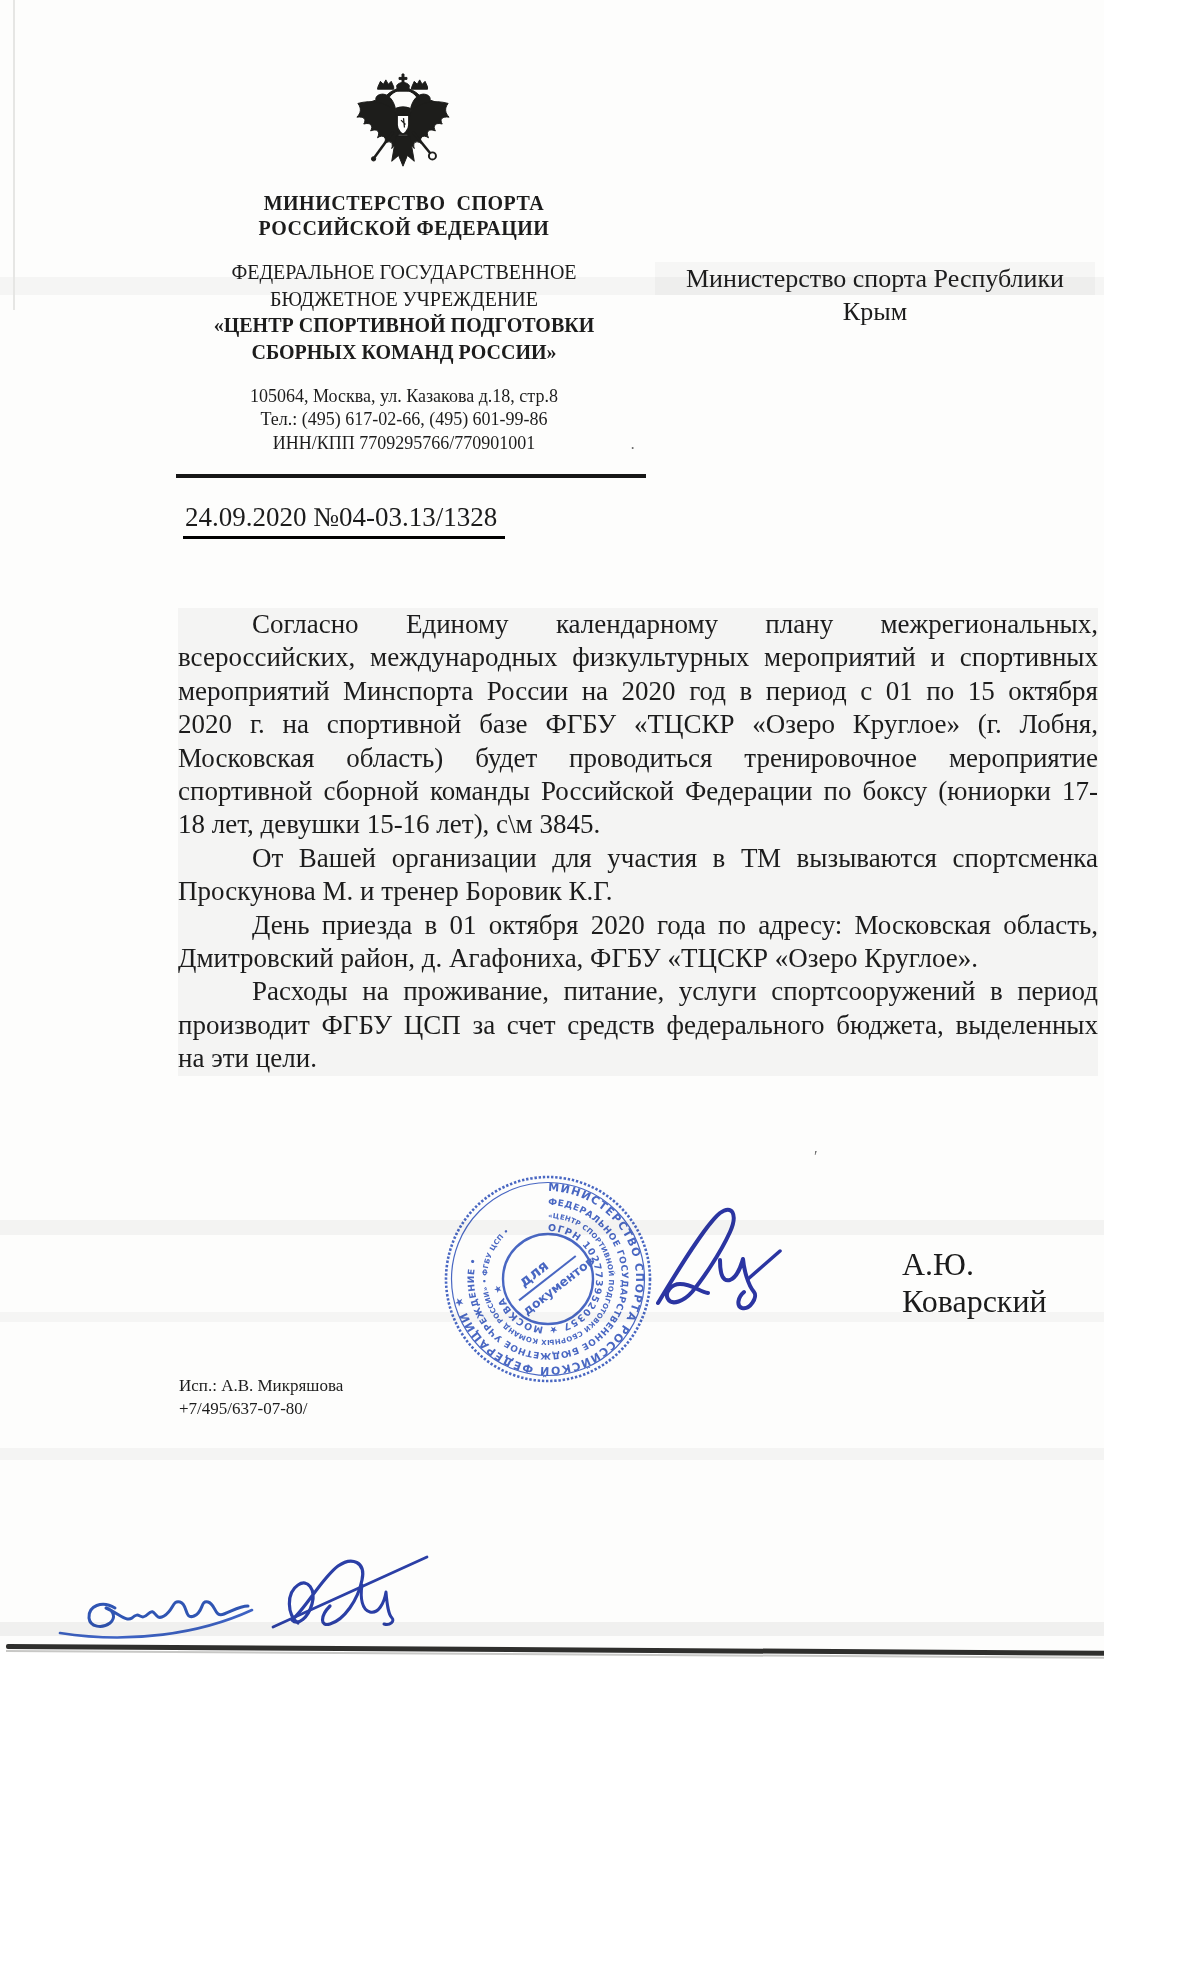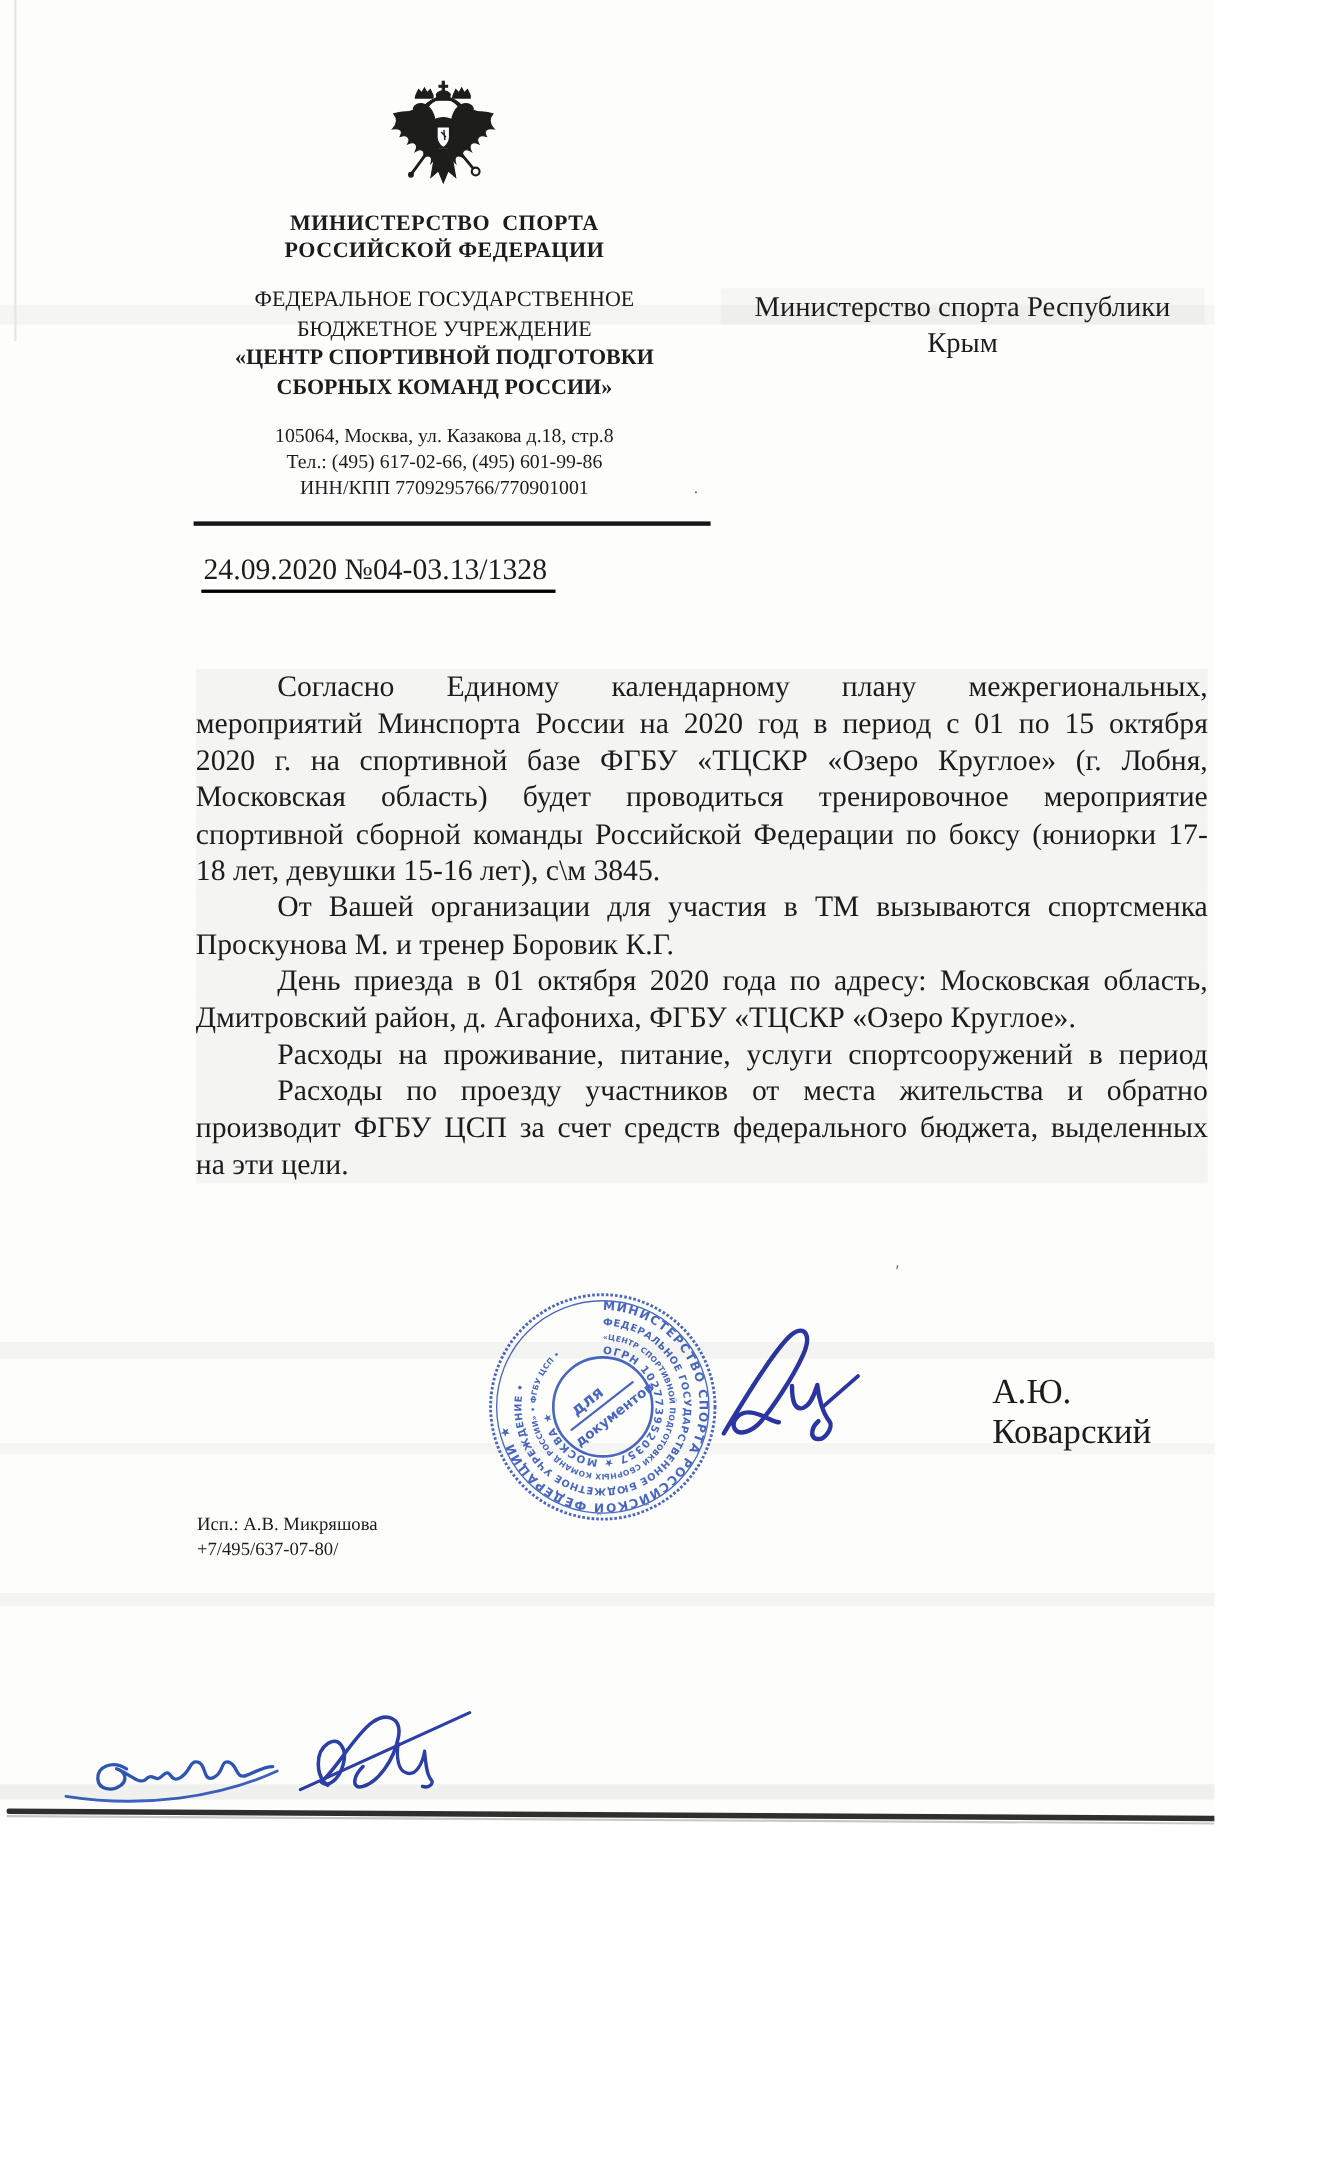--- a/index.html
+++ b/index.html
@@ -99,31 +99,31 @@
   </div>
 
   <div class="rule"></div>
   <div class="refline">24.09.2020 №04-03.13/1328</div>
 
   <div class="speck" style="left:630px;top:440px;">·</div>
   <div class="speck" style="left:814px;top:1148px;">′</div>
 
   <div class="bodytext">
     <div class="jl first">Согласно Единому календарному плану межрегиональных,</div>
+    <div class="jl">всероссийских, международных физкультурных мероприятий и спортивных</div>
     <div class="jl">мероприятий Минспорта России на 2020 год в период с 01 по 15 октября</div>
     <div class="jl">2020 г. на спортивной базе ФГБУ «ТЦСКР «Озеро Круглое» (г. Лобня,</div>
     <div class="jl">Московская область) будет проводиться тренировочное мероприятие</div>
     <div class="jl">спортивной сборной команды Российской Федерации по боксу (юниорки 17-</div>
     <div class="jl last">18 лет, девушки 15-16 лет), с\м 3845.</div>
     <div class="jl first">От Вашей организации для участия в ТМ вызываются спортсменка</div>
     <div class="jl last">Проскунова М. и тренер Боровик К.Г.</div>
     <div class="jl first">День приезда в 01 октября 2020 года по адресу: Московская область,</div>
     <div class="jl last">Дмитровский район, д. Агафониха, ФГБУ «ТЦСКР «Озеро Круглое».</div>
     <div class="jl first">Расходы на проживание, питание, услуги спортсооружений в период</div>
-    <div class="jl first">Расходы по проезду участников от места жительства и обратно</div>
     <div class="jl">производит ФГБУ ЦСП за счет средств федерального бюджета, выделенных</div>
     <div class="jl last">на эти цели.</div>
   </div>
 
   <div class="sign-name">А.Ю. Коварский</div>
 
   <svg class="stamp" viewBox="0 0 216 216">
     <defs>
       <path id="sr1" d="M108,20 a88,88 0 1,1 -0.02,0"></path>
       <path id="sr2" d="M108,34 a74,74 0 1,1 -0.02,0"></path>

